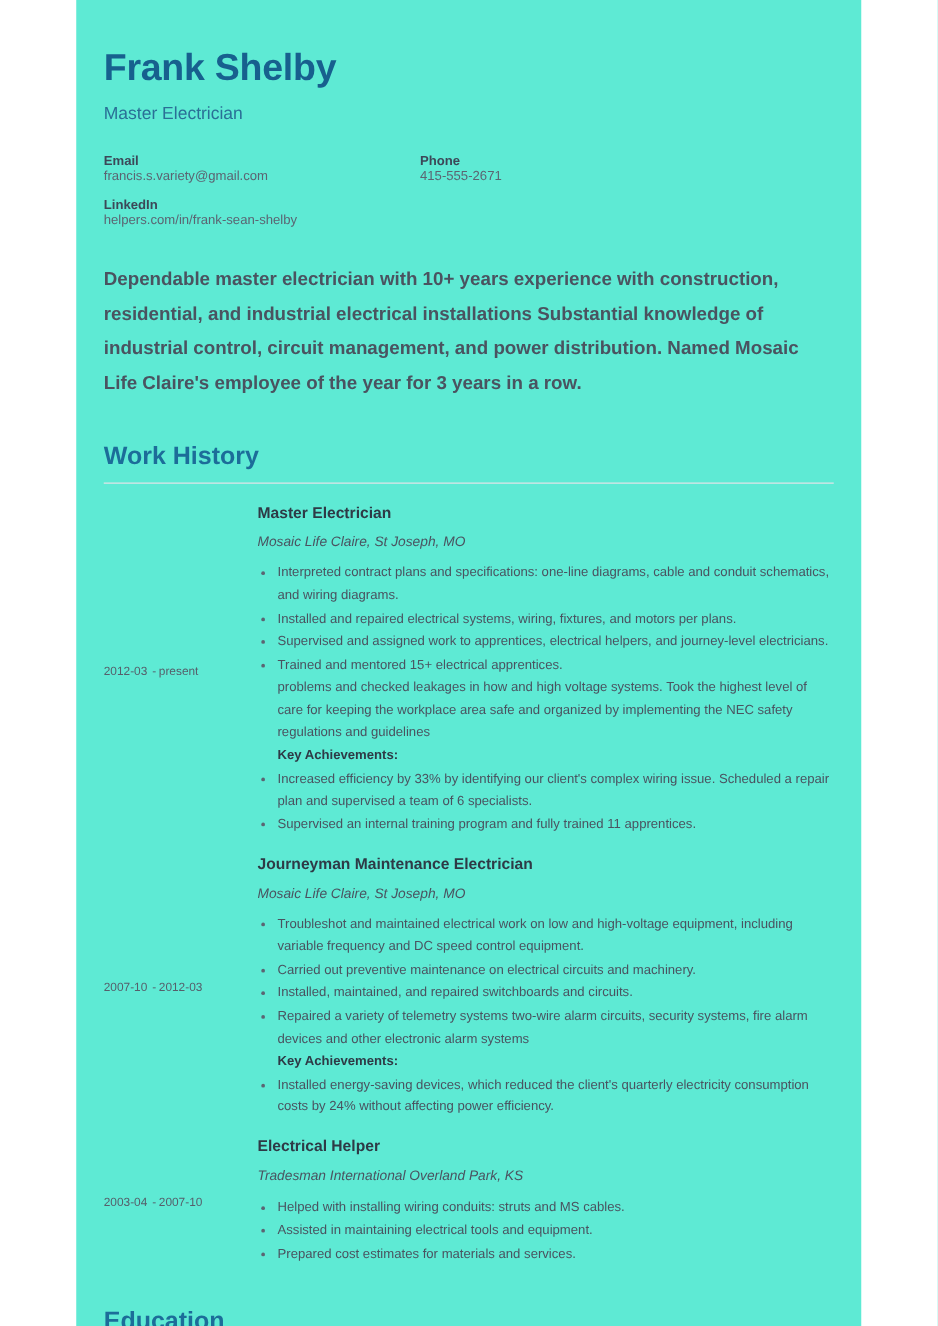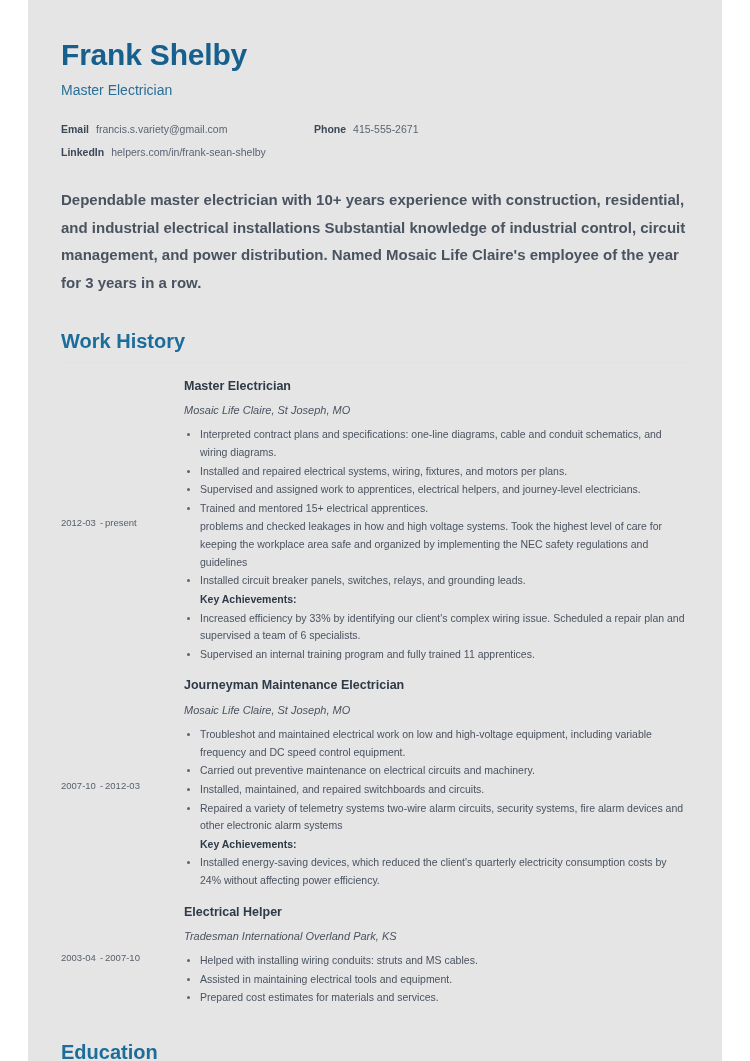--- a/index.html
+++ b/index.html
@@ -8,26 +8,26 @@
     padding: 0;
     background: #ffffff;
   }
   body {
     font-family: "Liberation Sans", sans-serif;
     color: #3c4858;
     -webkit-font-smoothing: antialiased;
   }
   .page {
     position: relative;
-    width: 694px;
+    width: 628px;
     height: 1061px;
     margin: 0 auto;
-    background: #e5e5e5;
+    background: #5eead4;
     box-sizing: border-box;
-    padding: 0 33px;
+    padding: 0 22px;
     overflow: hidden;
   }
 
   
   .header {
     padding-top: 38px;
   }
   .full-name {
     font-size: 30px;
     font-weight: bold;
@@ -50,20 +50,21 @@
   .contact-row {
     display: flex;
     align-items: baseline;
     margin-bottom: 11px;
     font-size: 10.5px;
   }
   .contact-cell {
     display: flex;
     align-items: baseline;
     white-space: nowrap;
+    flex-direction: column;
   }
   .contact-cell.first {
     width: 253px;
     flex: 0 0 253px;
   }
   .contact-label {
     font-weight: bold;
     color: #3c4858;
     font-size: 10.5px;
     margin-right: 7px;
@@ -208,21 +209,20 @@
           <div class="entry-dates"><span>2012-03</span><span class="dash">-</span><span>present</span></div>
           <div class="entry-body">
             <div class="entry-title">Master Electrician</div>
             <div class="entry-org">Mosaic Life Claire, St Joseph, MO</div>
             <ul class="bullets">
               <li class="bulleted">Interpreted contract plans and specifications: one-line diagrams, cable and conduit schematics, and wiring diagrams.</li>
               <li class="bulleted">Installed and repaired electrical systems, wiring, fixtures, and motors per plans.</li>
               <li class="bulleted">Supervised and assigned work to apprentices, electrical helpers, and journey-level electricians.</li>
               <li class="bulleted">Trained and mentored 15+ electrical apprentices.</li>
               <li class="no-bullet">problems and checked leakages in how and high voltage systems. Took the highest level of care for keeping the workplace area safe and organized by implementing the NEC safety regulations and guidelines</li>
-              <li class="bulleted">Installed circuit breaker panels, switches, relays, and grounding leads.</li>
               <li class="achievements-label">Key Achievements:</li>
               <li class="bulleted">Increased efficiency by 33% by identifying our client's complex wiring issue. Scheduled a repair plan and supervised a team of 6 specialists.</li>
               <li class="bulleted">Supervised an internal training program and fully trained 11 apprentices.</li>
             </ul>
           </div>
         </div>
         <div class="entry">
           <div class="entry-dates"><span>2007-10</span><span class="dash">-</span><span>2012-03</span></div>
           <div class="entry-body">
             <div class="entry-title">Journeyman Maintenance Electrician</div>

